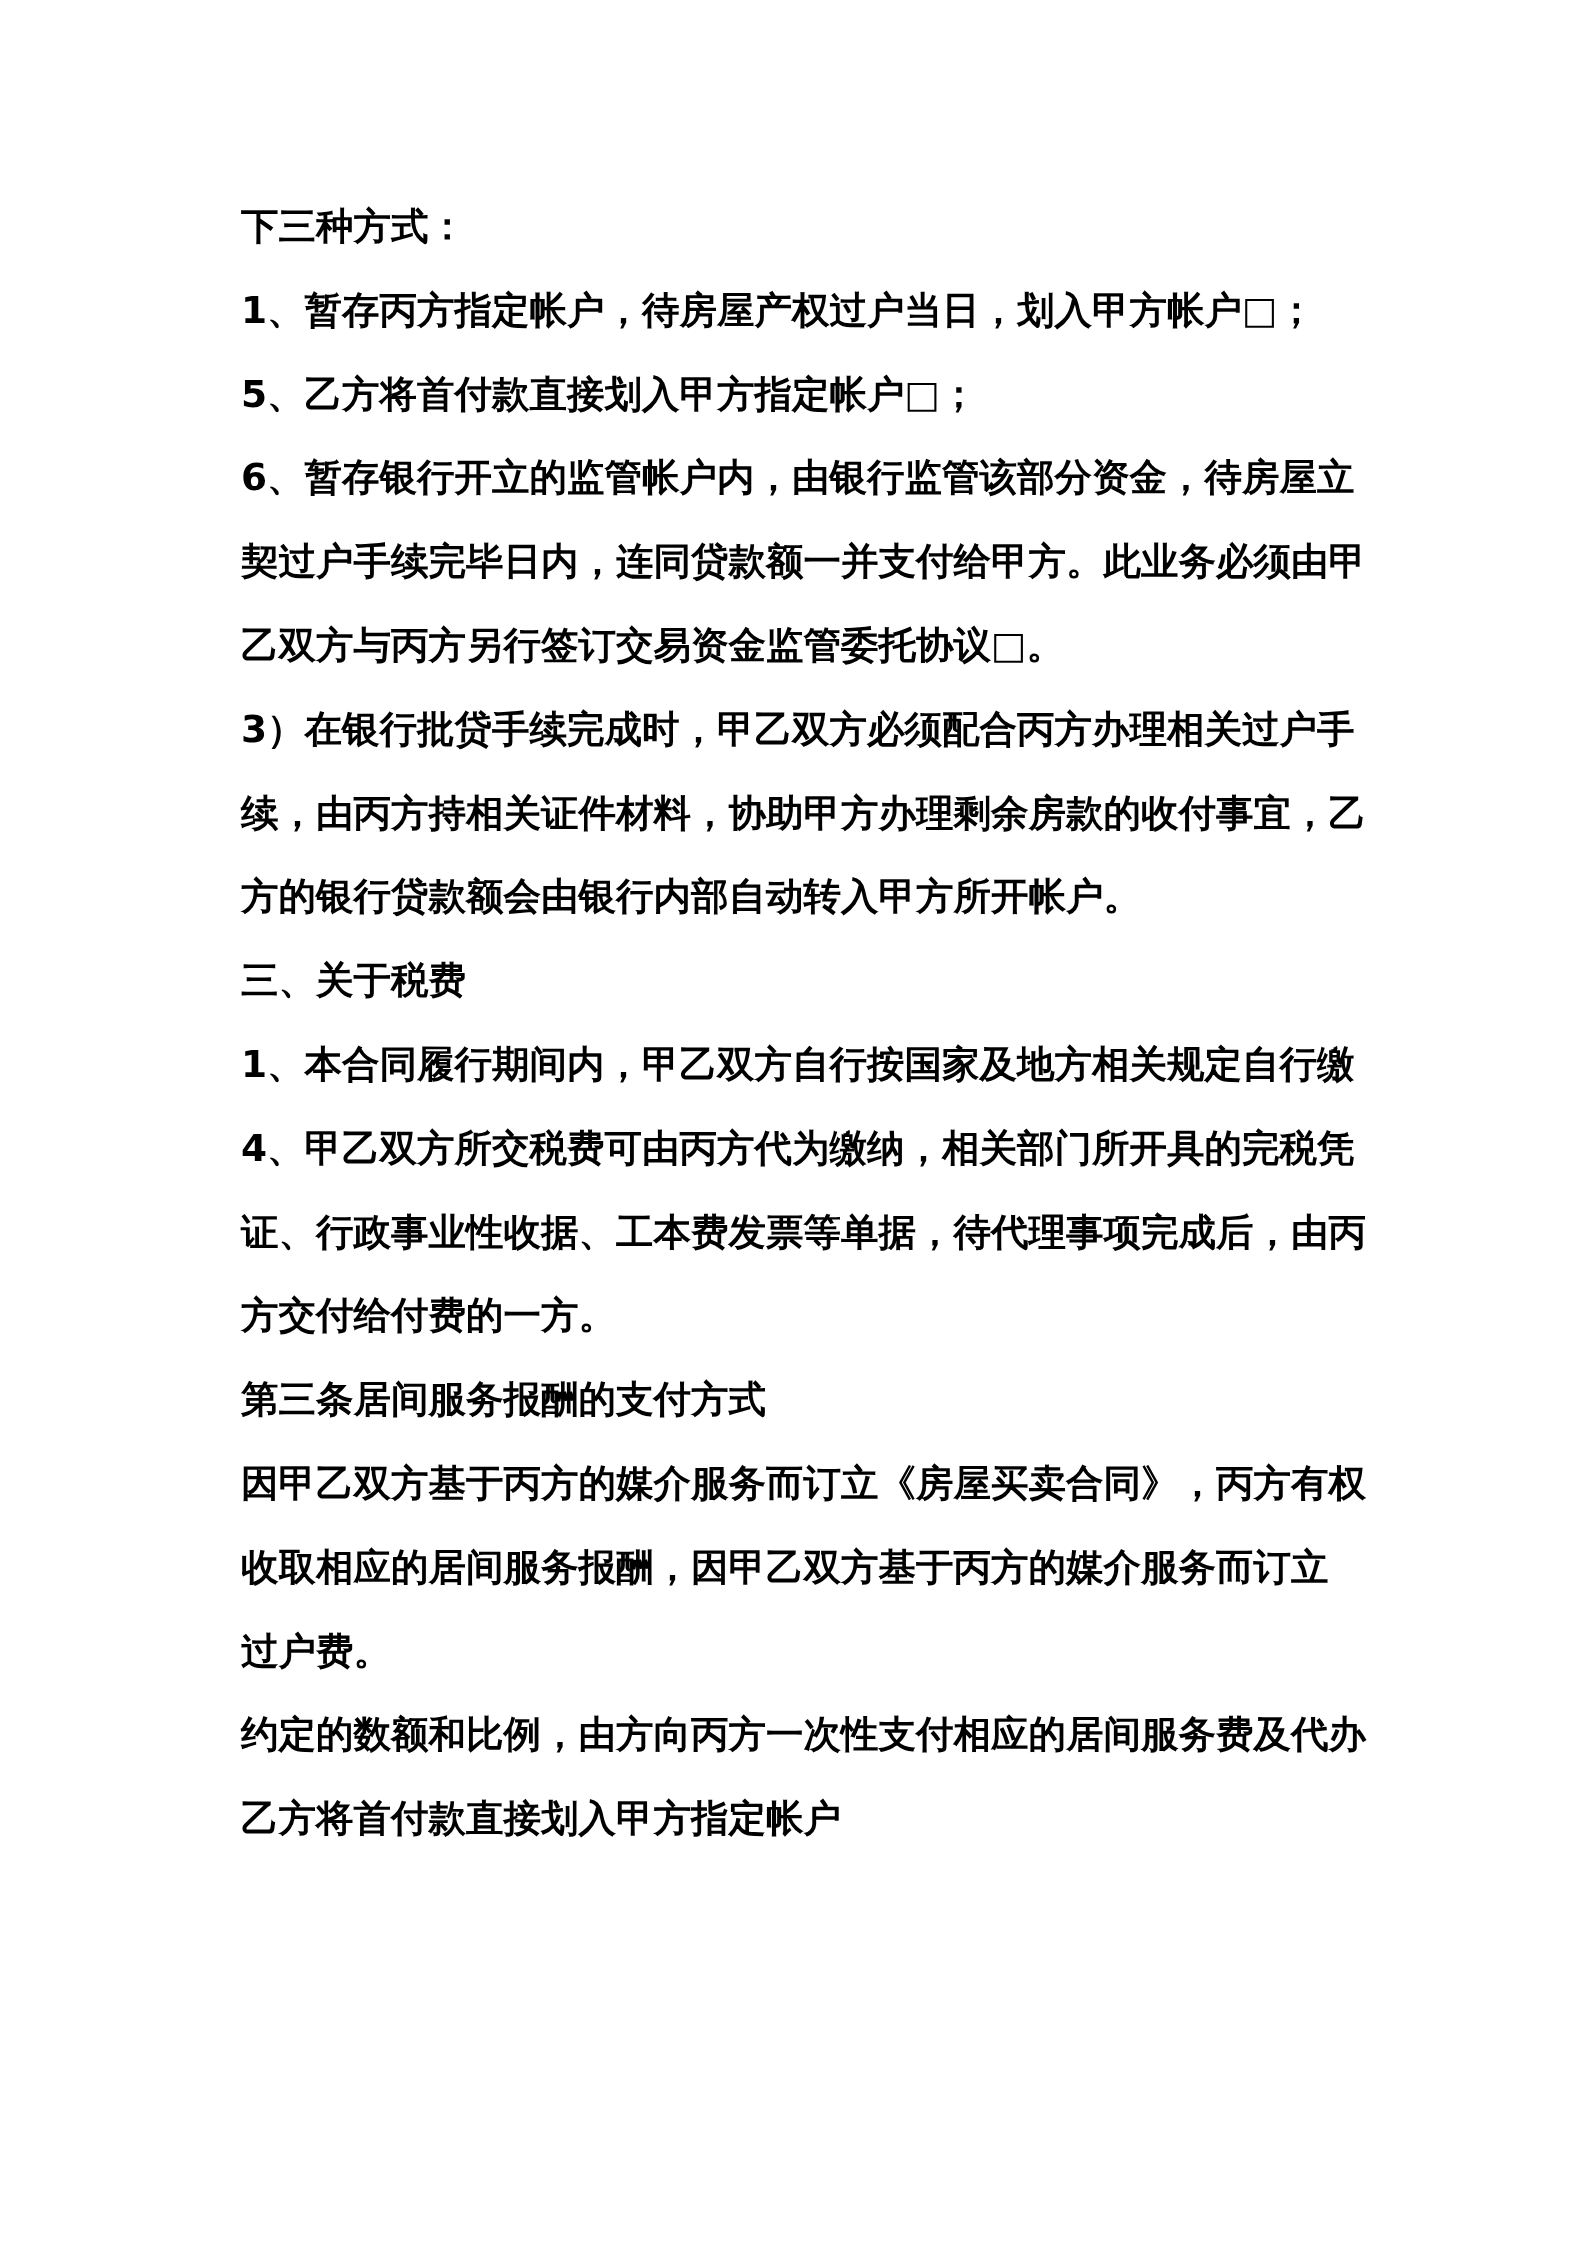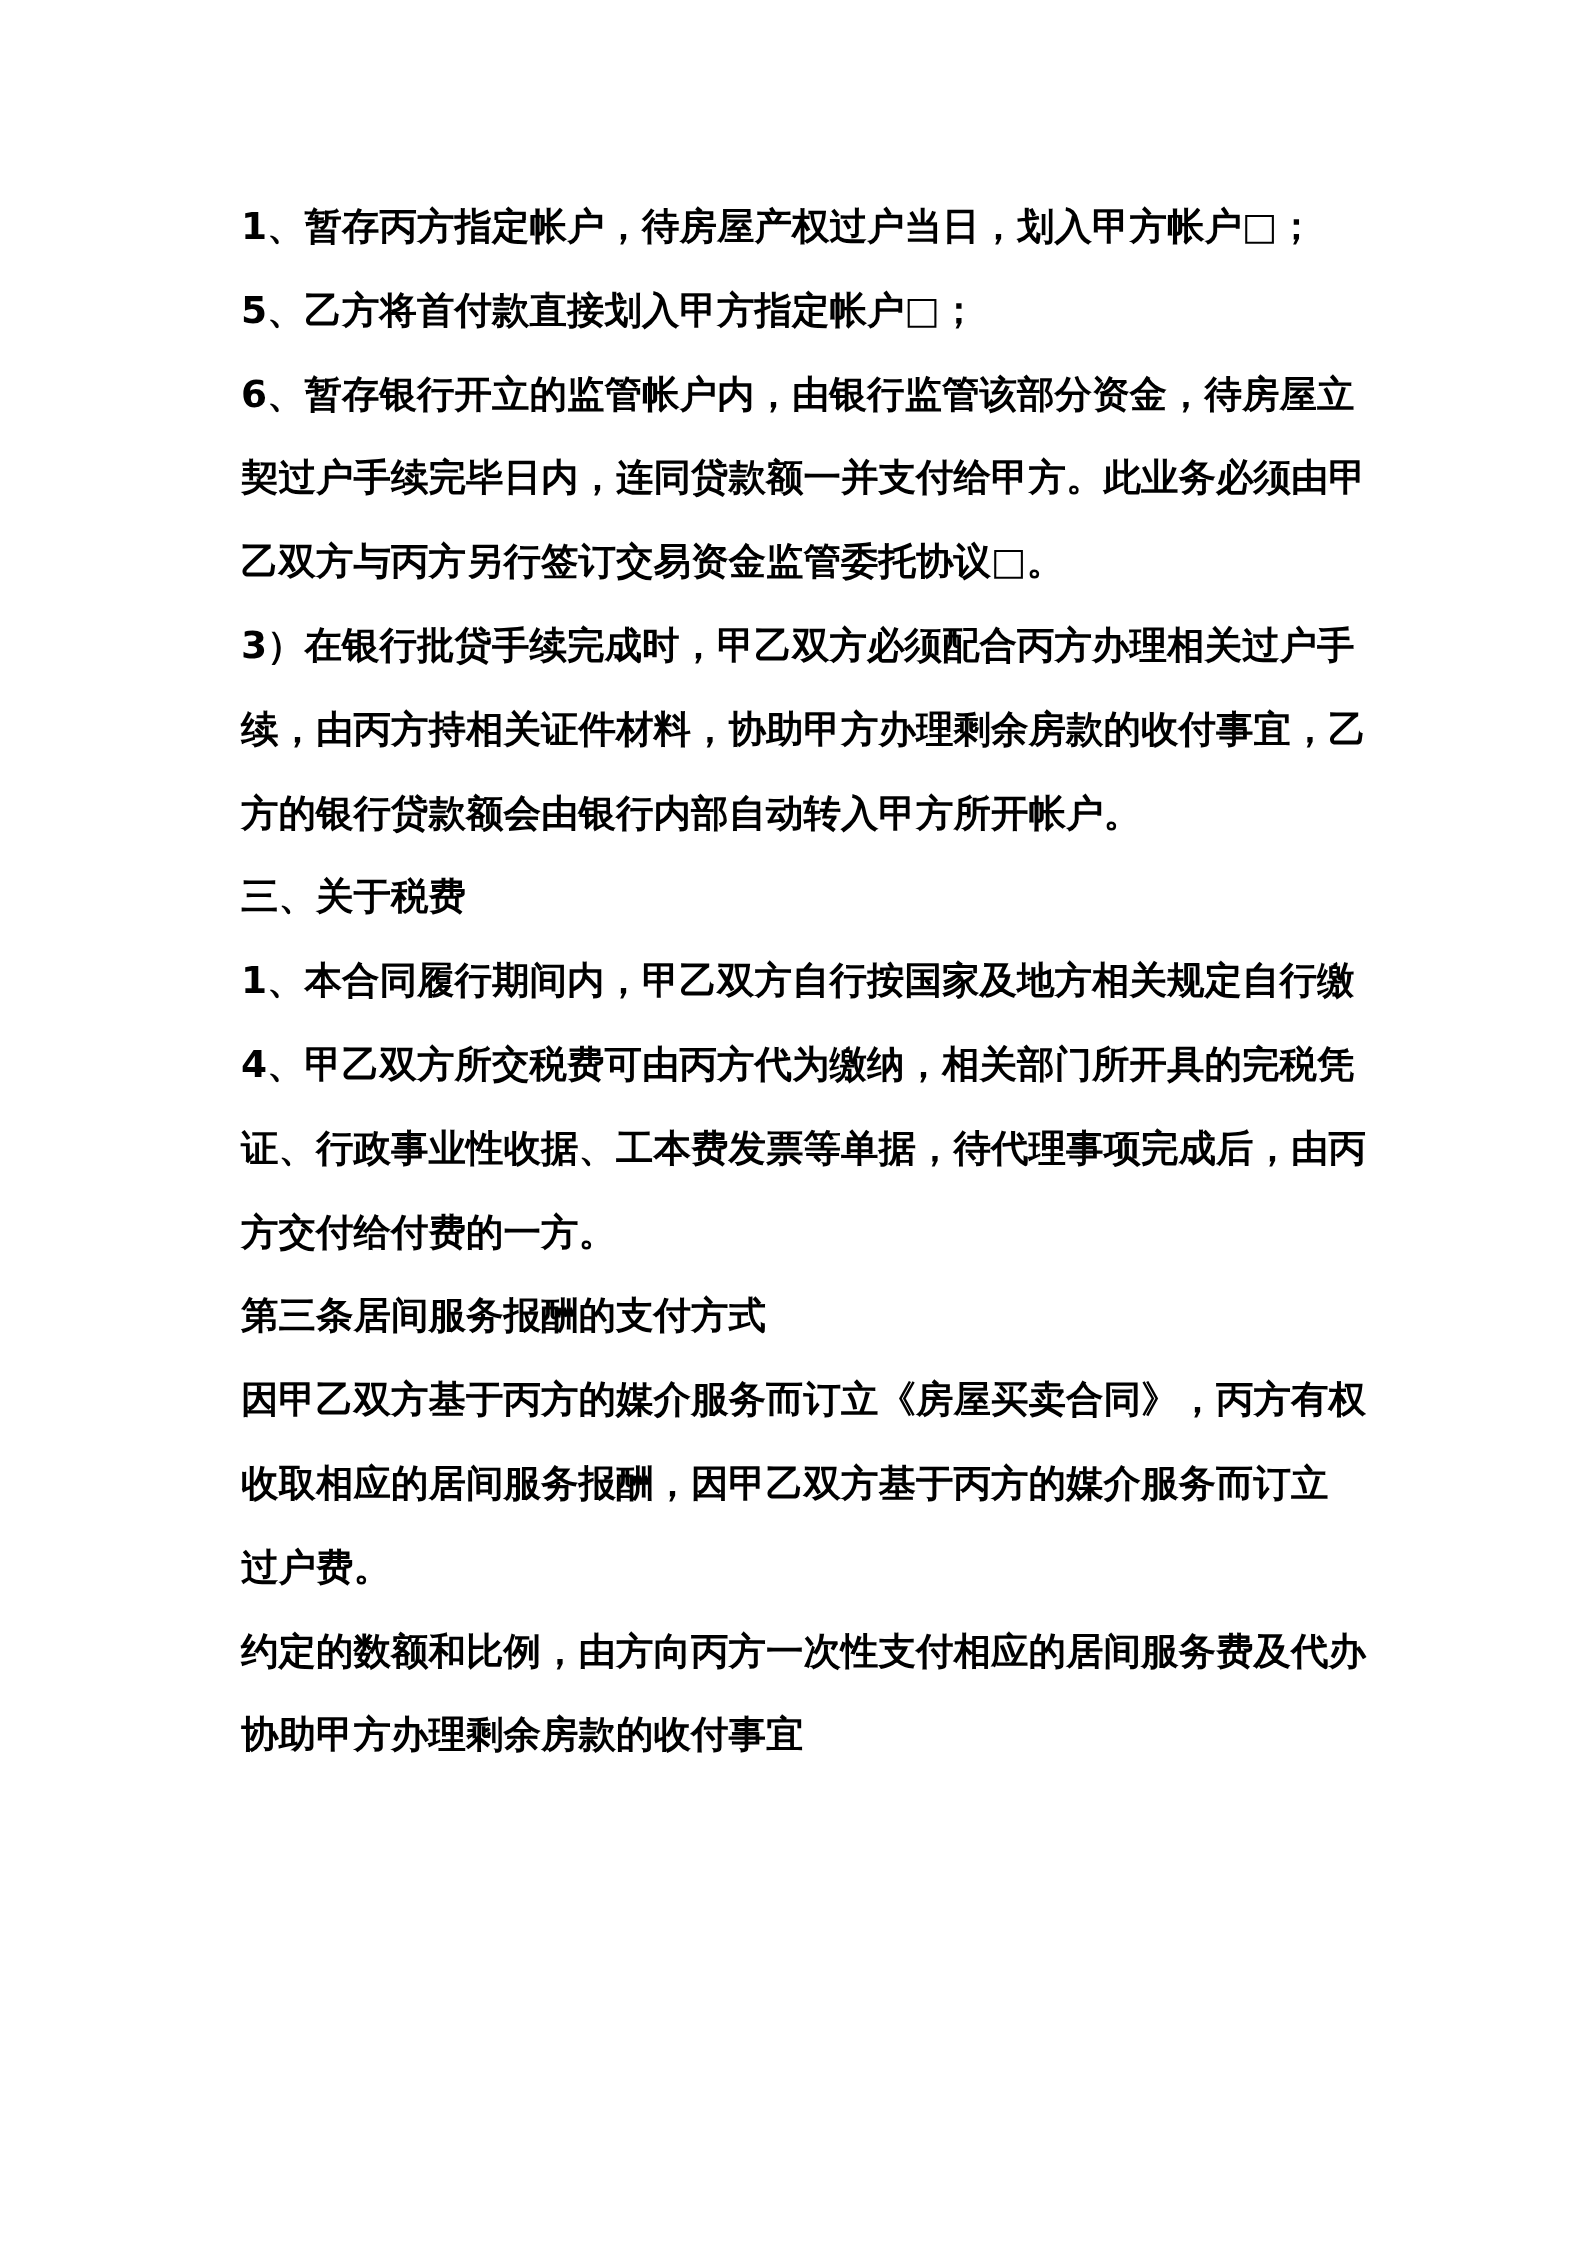--- a/index.html
+++ b/index.html
@@ -29,33 +29,34 @@
     color: #000000;
     white-space: nowrap;
     letter-spacing: 0px;
   }
 </style>
 </head>
 <body>
 
 <div class="page">
   <div class="doc-body">
+    <div class="line">下三种方式：</div>
     <div class="line">1、暂存丙方指定帐户，待房屋产权过户当日，划入甲方帐户□；</div>
     <div class="line">5、乙方将首付款直接划入甲方指定帐户□；</div>
     <div class="line">6、暂存银行开立的监管帐户内，由银行监管该部分资金，待房屋立</div>
     <div class="line">契过户手续完毕日内，连同贷款额一并支付给甲方。此业务必须由甲</div>
     <div class="line">乙双方与丙方另行签订交易资金监管委托协议□。</div>
     <div class="line">3）在银行批贷手续完成时，甲乙双方必须配合丙方办理相关过户手</div>
     <div class="line">续，由丙方持相关证件材料，协助甲方办理剩余房款的收付事宜，乙</div>
     <div class="line">方的银行贷款额会由银行内部自动转入甲方所开帐户。</div>
     <div class="line">三、关于税费</div>
     <div class="line">1、本合同履行期间内，甲乙双方自行按国家及地方相关规定自行缴</div>
     <div class="line">4、甲乙双方所交税费可由丙方代为缴纳，相关部门所开具的完税凭</div>
     <div class="line">证、行政事业性收据、工本费发票等单据，待代理事项完成后，由丙</div>
     <div class="line">方交付给付费的一方。</div>
     <div class="line">第三条居间服务报酬的支付方式</div>
     <div class="line">因甲乙双方基于丙方的媒介服务而订立《房屋买卖合同》，丙方有权</div>
     <div class="line">收取相应的居间服务报酬，因甲乙双方基于丙方的媒介服务而订立</div>
     <div class="line">过户费。</div>
     <div class="line">约定的数额和比例，由方向丙方一次性支付相应的居间服务费及代办</div>
-    <div class="line">协助甲方办理剩余房款的收付事宜</div>
+    <div class="line">乙方将首付款直接划入甲方指定帐户</div>
   </div>
 </div>
 
 </body></html>

